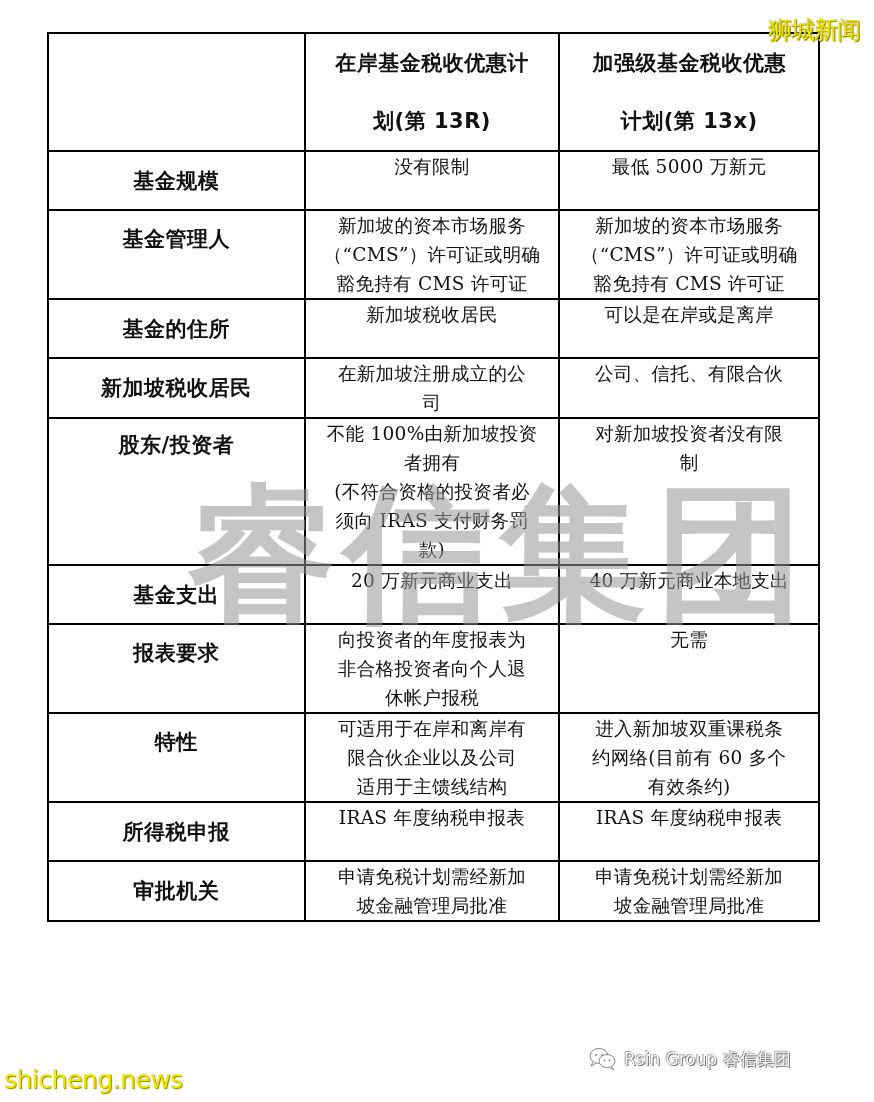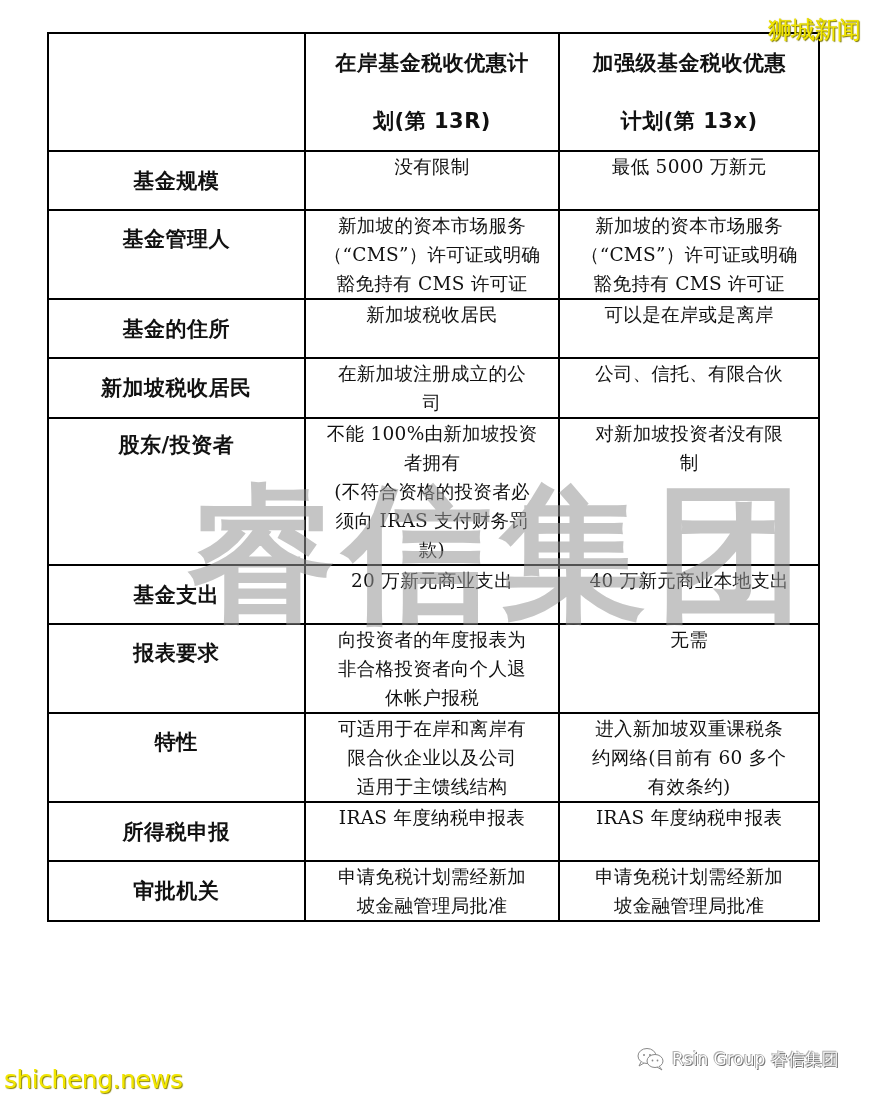--- a/index.html
+++ b/index.html
@@ -100,21 +100,21 @@
       top: 1065px;
       font-family: "DejaVu Sans", "Liberation Sans", sans-serif;
       font-size: 25px;
       color: #f2e600;
       text-shadow: 1px 1px 1px #8a8400;
       letter-spacing: -0.5px;
       z-index: 3;
     }
     .source-credit {
       position: absolute;
-      left: 636px;
+      left: 588px;
       top: 1046px;
       display: flex;
       align-items: center;
       gap: 6px;
       font-family: "DejaVu Sans", "Liberation Sans", sans-serif;
       font-size: 17px;
       color: #ffffff;
       text-shadow: 0 0 1px #555, 1px 1px 0 #777, -1px -1px 0 #bbb;
       z-index: 3;
     }

